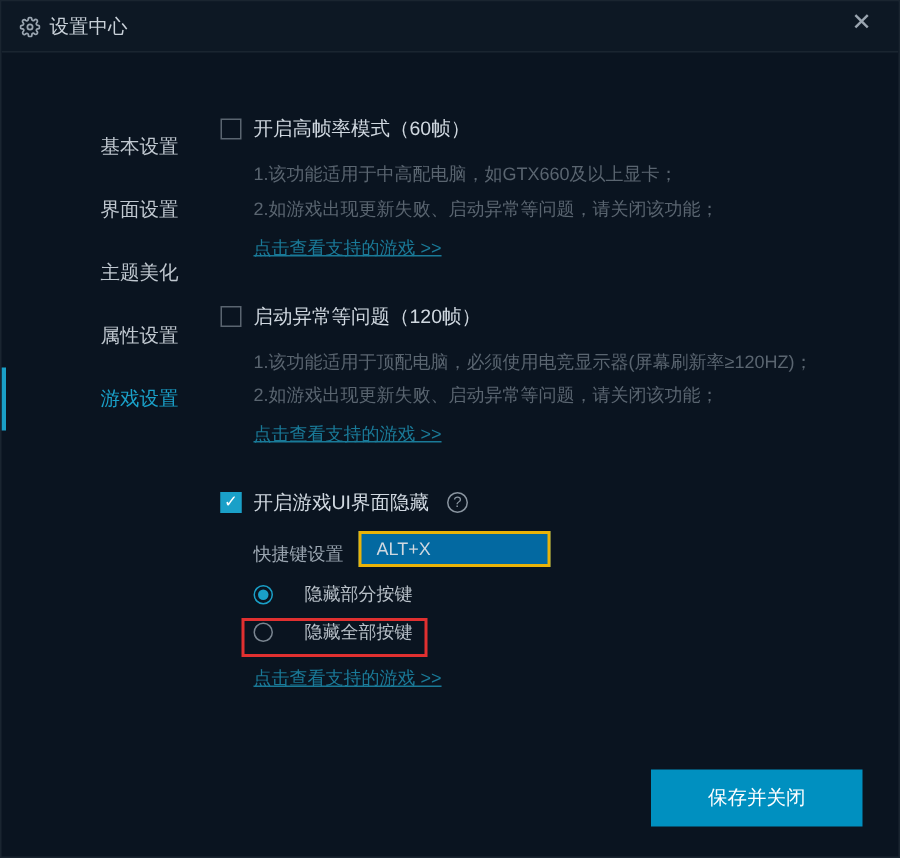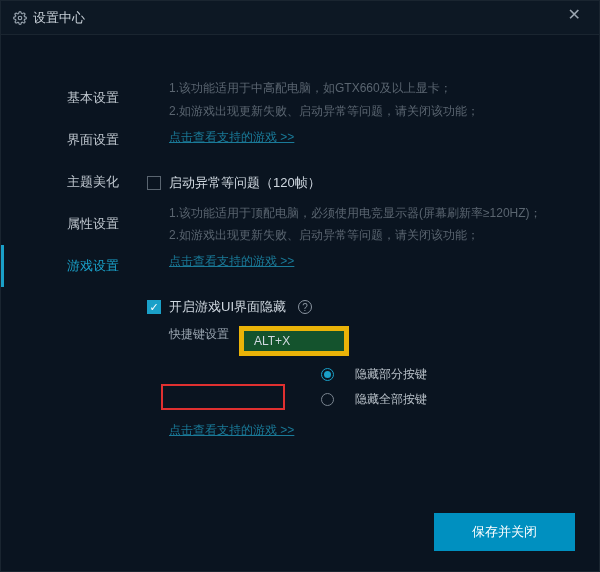--- a/index.html
+++ b/index.html
@@ -108,46 +108,45 @@
     border: 1px solid #8a95a0;
     border-radius: 50%;
     align-items: center;
     justify-content: center;
     font-size: 10px;
     color: #8a95a0;
     margin-left: 4px;
   }
   .hotkey-row {
     display: flex;
-    align-items: flex-start;
+    align-items: flex-end;
     gap: 10px;
     padding-left: 22px;
     margin-bottom: 10px;
     font-size: 12px;
     color: #9aa5b0;
   }
   .hotkey-input {
-    background: #14532d;
-    border: 5px solid #eab308;
+    background: #0369a1;
+    border: 2px solid #eab308;
     color: #d0d8e0;
     padding: 3px 10px;
-    width: 110px;
+    width: 128px;
     font-size: 12px;
     font-family: inherit;
   }
   .radio-row {
     display: flex;
     align-items: center;
     gap: 21px;
     padding-left: 22px;
     margin-bottom: 8px;
     font-size: 12px;
     color: #b8c0c8;
     cursor: pointer;
-    justify-content: center;
   }
   .radio {
     width: 13px; height: 13px;
     border: 1px solid #7a8590;
     border-radius: 50%;
     display: inline-flex;
     align-items: center;
     justify-content: center;
   }
   .radio.selected {
@@ -197,20 +196,24 @@
     <div class="sidebar-item">基本设置</div>
     <div class="sidebar-item">界面设置</div>
     <div class="sidebar-item">主题美化</div>
     <div class="sidebar-item">属性设置</div>
     <div class="sidebar-item active">游戏设置</div>
   </div>
 
   <div class="content">
 
     <div class="section">
+      <div class="check-row">
+        <span class="checkbox"></span>
+        <span>开启高帧率模式（60帧）</span>
+      </div>
       <div class="desc">1.该功能适用于中高配电脑，如GTX660及以上显卡；</div>
       <div class="desc">2.如游戏出现更新失败、启动异常等问题，请关闭该功能；</div>
       <a class="link">点击查看支持的游戏  &gt;&gt;</a>
     </div>
 
     <div class="section">
       <div class="check-row">
         <span class="checkbox"></span>
         <span>启动异常等问题（120帧）</span>
       </div>

